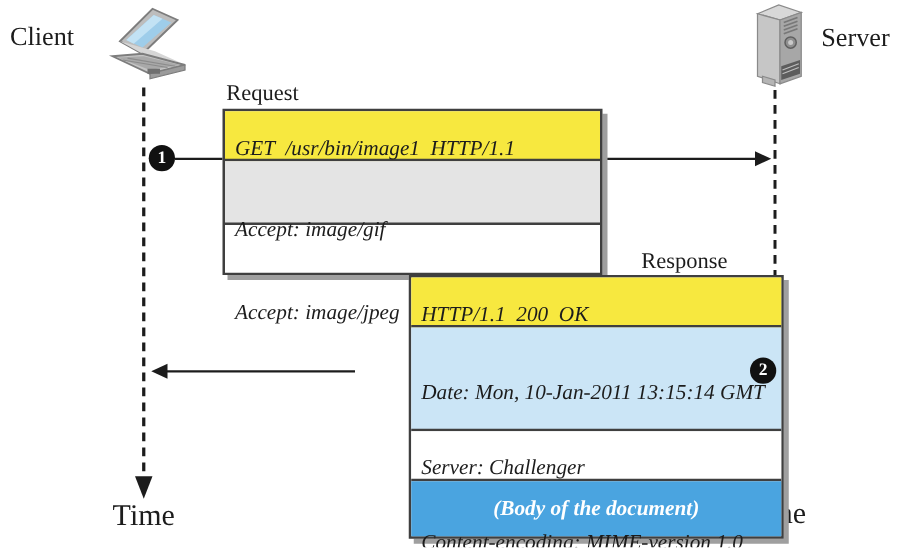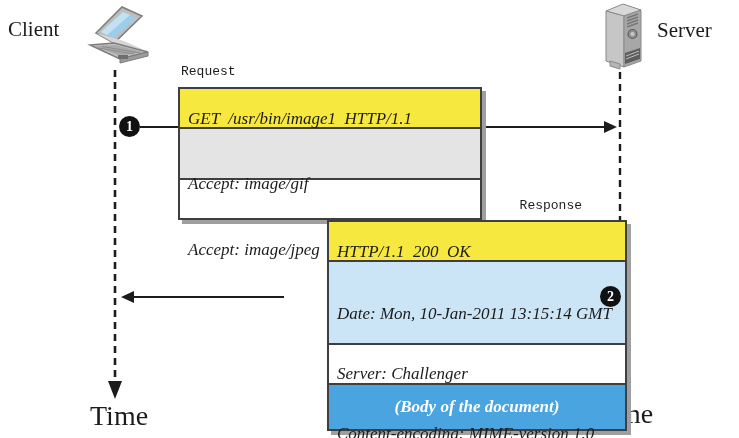--- a/index.html
+++ b/index.html
@@ -11,22 +11,22 @@
     --ink:#1c1c1c;
   }
   *{margin:0;padding:0;box-sizing:border-box;}
   html,body{background:#fff;}
   #stage{
     position:relative;width:739px;height:438px;background:#ffffff;overflow:hidden;
     font-family:"Liberation Serif","DejaVu Serif",serif;color:var(--ink);
   }
   svg.layer{position:absolute;left:0;top:0;z-index:1;}
   .actor-label{position:absolute;font-size:21px;z-index:2;}
-  .time-label{position:absolute;font-size:28px;z-index:2;text-align:center;width:50px;}
-  .msg-label{position:absolute;font-size:13px;z-index:3;font-family:Liberation Mono, monospace;}
+  .time-label{position:absolute;font-size:24px;z-index:2;text-align:center;width:50px;}
+  .msg-label{position:absolute;font-size:18px;z-index:3;}
   .msgbox{
     position:absolute;z-index:2;border:2px solid var(--border);
     box-shadow:4px 4px 0 #9f9f9f;background:#fff;font-size:17px;
   }
   .msgbox .sect{border-bottom:2px solid var(--border);padding:19px 8px;white-space:pre;font-style:italic;}
   .msgbox .sect:last-child{border-bottom:none;}
   .hdr-yellow{background:var(--yellow);}
   .body-gray{background:var(--gray);}
   .body-ltblue{background:var(--ltblue);}
   .strip-white{background:#fff;}

